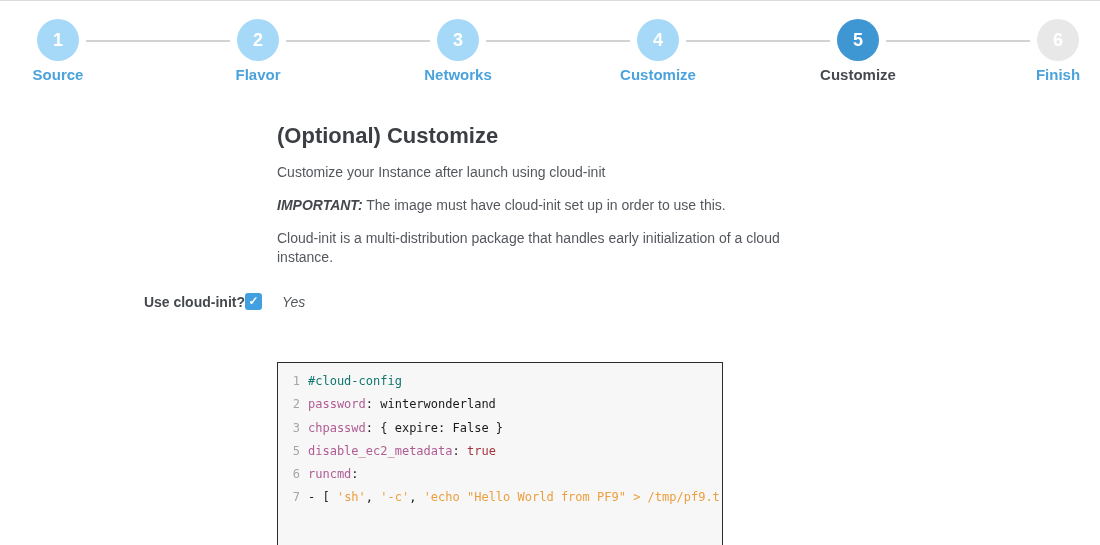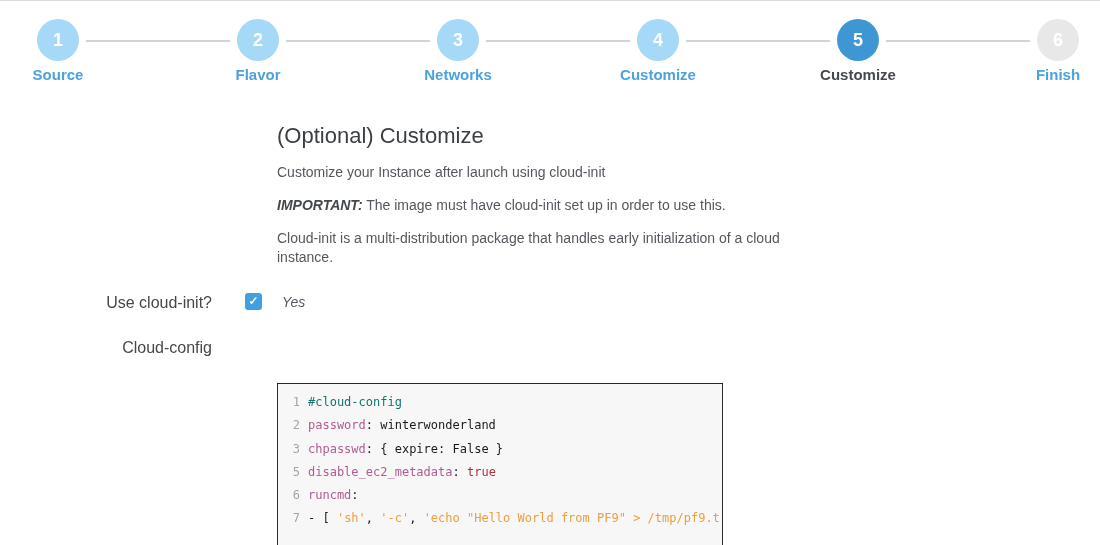--- a/index.html
+++ b/index.html
@@ -25,28 +25,28 @@
   .slabel { margin-top: 5px; font-weight: bold; font-size: 15px; }
   .step.done .circle { background: #a6d9f7; }
   .step.active .circle { background: #3e96d3; }
   .step.upcoming .circle { background: #e8e8e8; }
   .step.done .slabel, .step.upcoming .slabel { color: #4aa3dc; }
   .step.active .slabel { color: #45494e; }
 
   
   .content { margin-top: 24px; }
   .main-col { margin-left: 277px; width: 560px; }
-  h1.page-title { font-size: 22px; font-weight: normal; color: #3b3f44; margin-bottom: 14px; }
+  h1.page-title { font-size: 22px; font-weight: bold; color: #3b3f44; margin-bottom: 14px; }
   .para { font-size: 14px; line-height: 19px; color: #54585e; margin-bottom: 14px; }
   .para b { color: #44484c; font-style: italic; }
 
   .form-row { display: flex; align-items: flex-start; margin-top: 26px; }
   .form-label {
-    width: 245px; padding-right: 33px; text-align: right;
-    font-weight: normal; font-size: 16px; color: #44484c; flex: none;
+    width: 245px; text-align: right;
+    font-weight: bold; font-size: 14px; color: #44484c; flex: none;
     padding-top: 1px;
   }
   .form-field { font-size: 14px; color: #54585e; display: flex; align-items: center; }
   .checkbox {
     width: 17px; height: 17px; border-radius: 3px;
     background: #42a0e0; color: #fff;
     font-size: 12px; line-height: 17px; text-align: center; font-weight: bold;
     cursor: pointer; flex: none;
   }
   .cb-label { margin-left: 20px; font-style: italic; }
@@ -121,21 +121,20 @@
 
     <div class="form-row">
       <div class="form-label">Use cloud-init?</div>
       <div class="form-field">
         <div class="checkbox" role="checkbox" aria-checked="true">✓</div>
         <span class="cb-label">Yes</span>
       </div>
     </div>
 
     <div class="form-row">
-      <div class="form-label">Cloud-config</div>
     </div>
 
     <div class="editor-row">
       <div class="editor-spacer"></div>
       <div class="code-editor">
         <div>
             <div class="cm-line"><span class="ln">1</span><span class="tok-comment">#cloud-config</span></div>
             <div class="cm-line"><span class="ln">2</span><span class="tok-key">password</span><span class="tok-plain">: winterwonderland</span></div>
             <div class="cm-line"><span class="ln">3</span><span class="tok-key">chpasswd</span><span class="tok-plain">: { expire: False }</span></div>
             <div class="cm-line"><span class="ln">5</span><span class="tok-key">disable_ec2_metadata</span><span class="tok-plain">: </span><span class="tok-bool">true</span></div>

